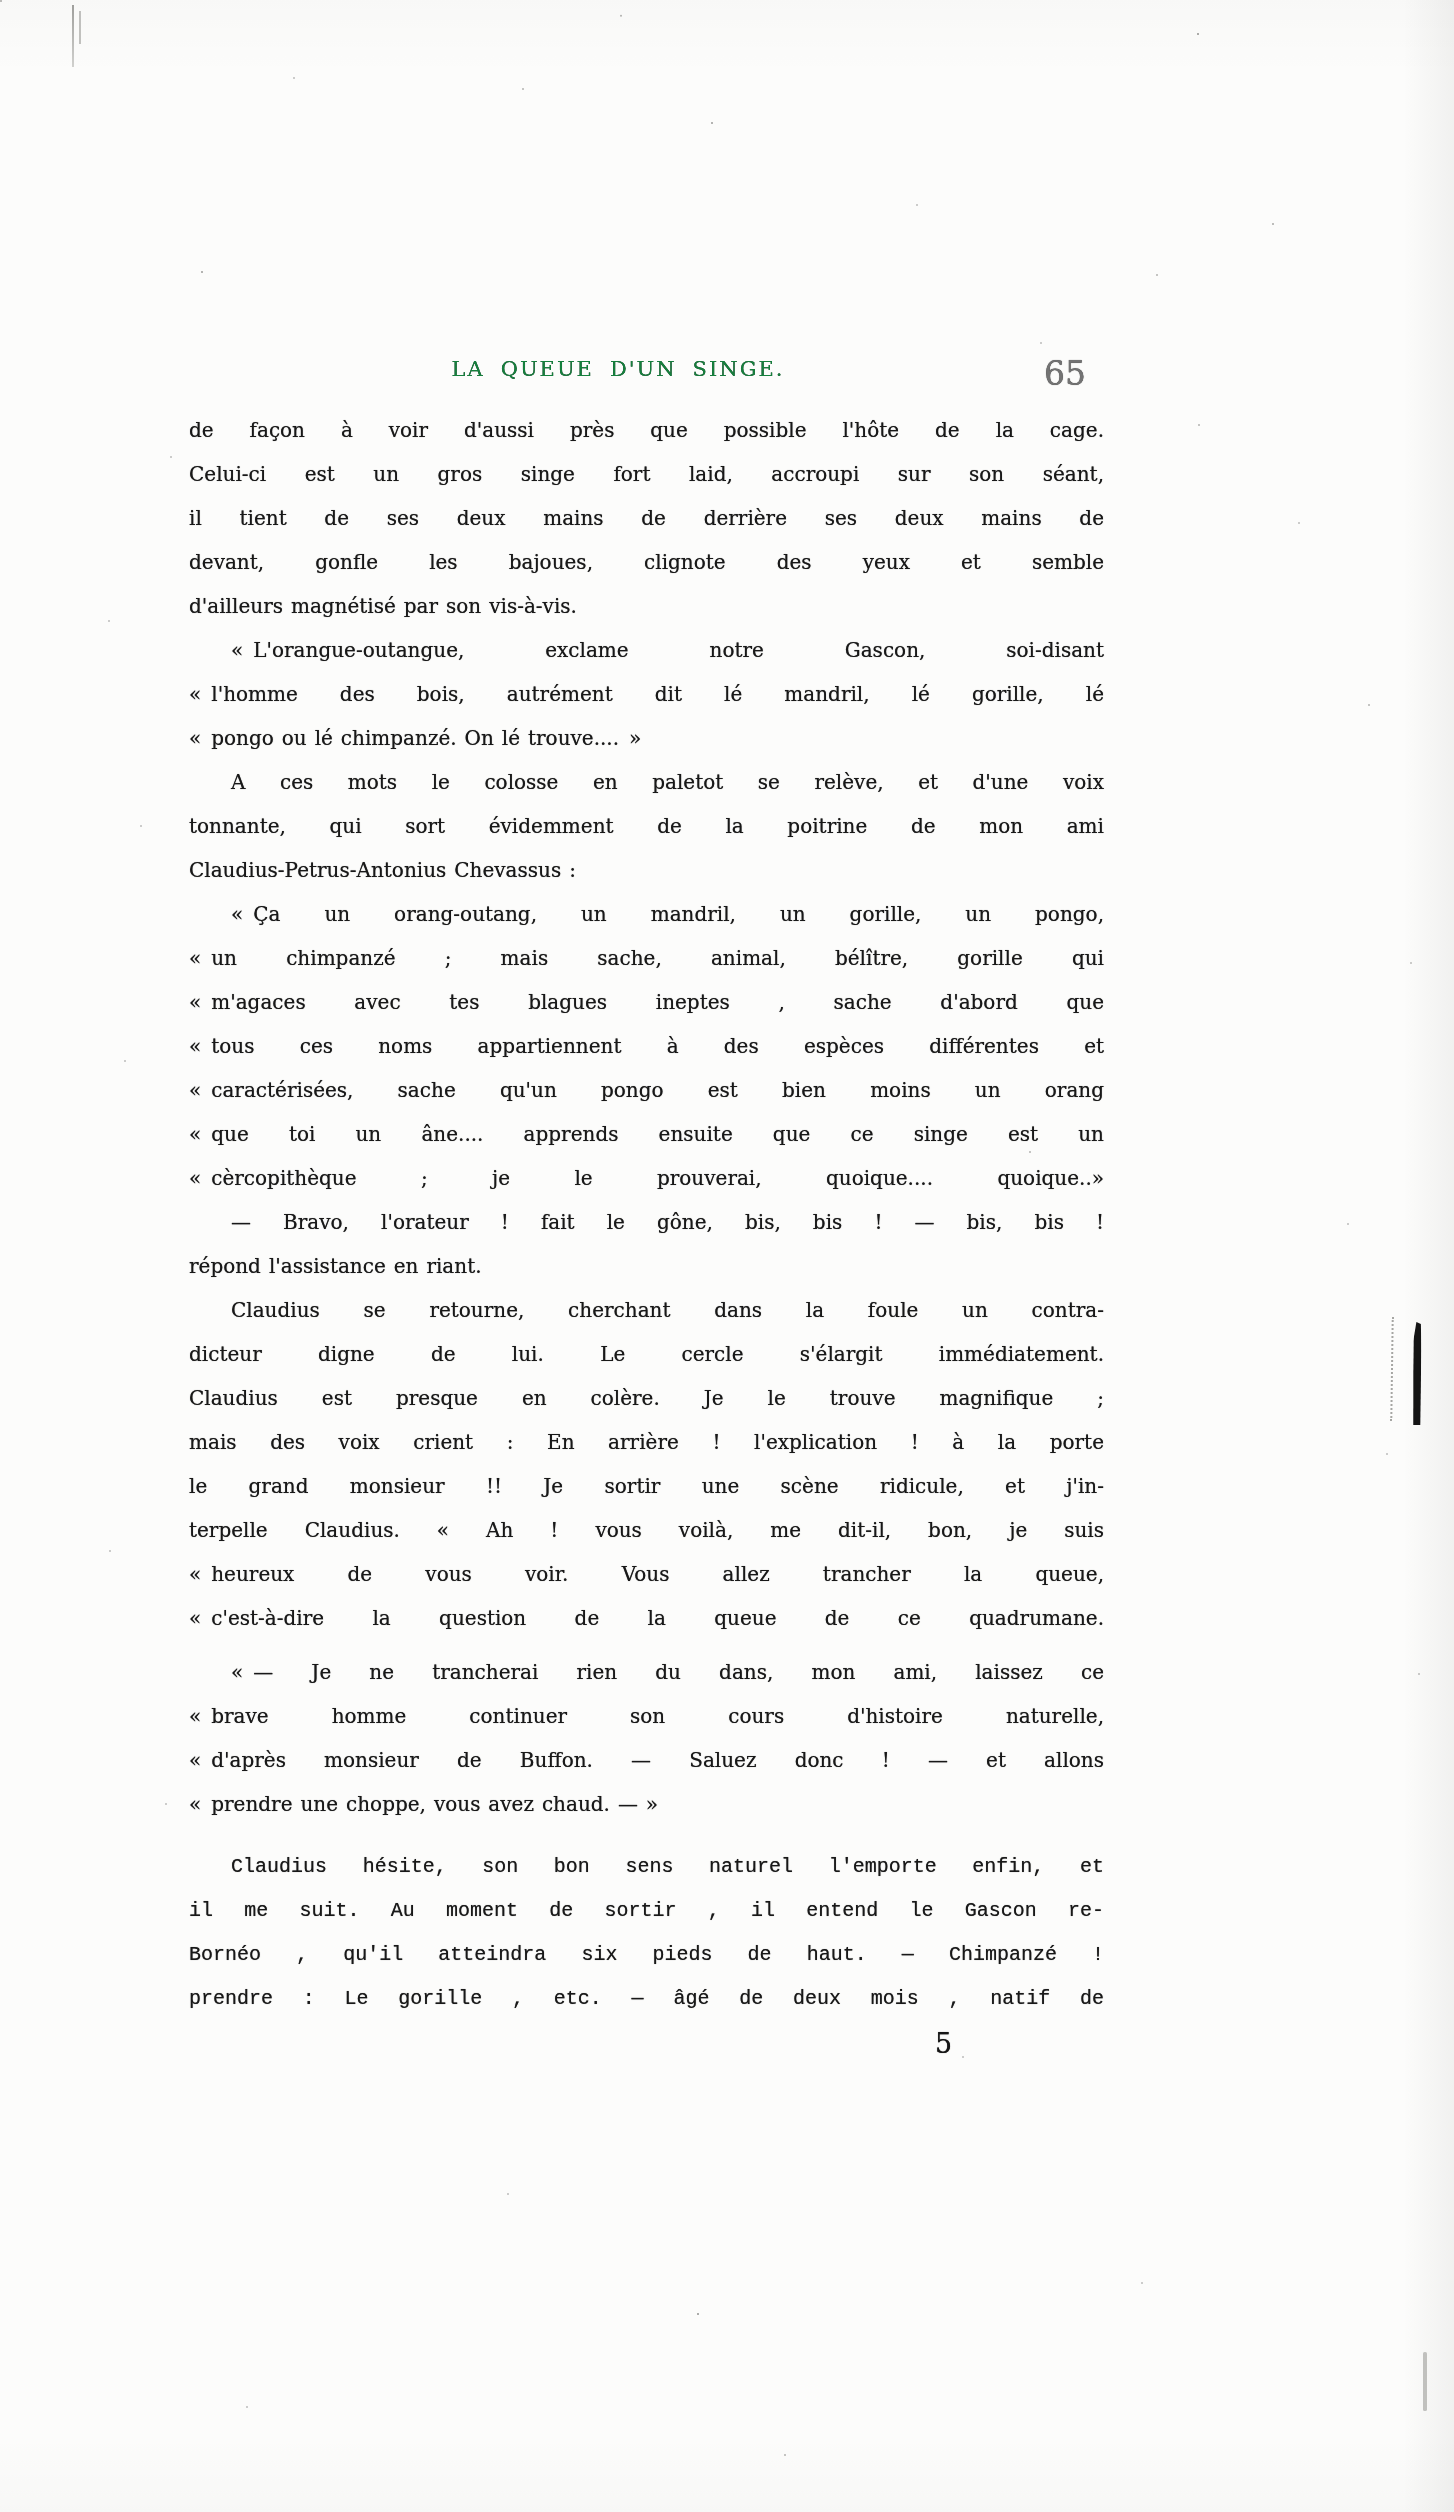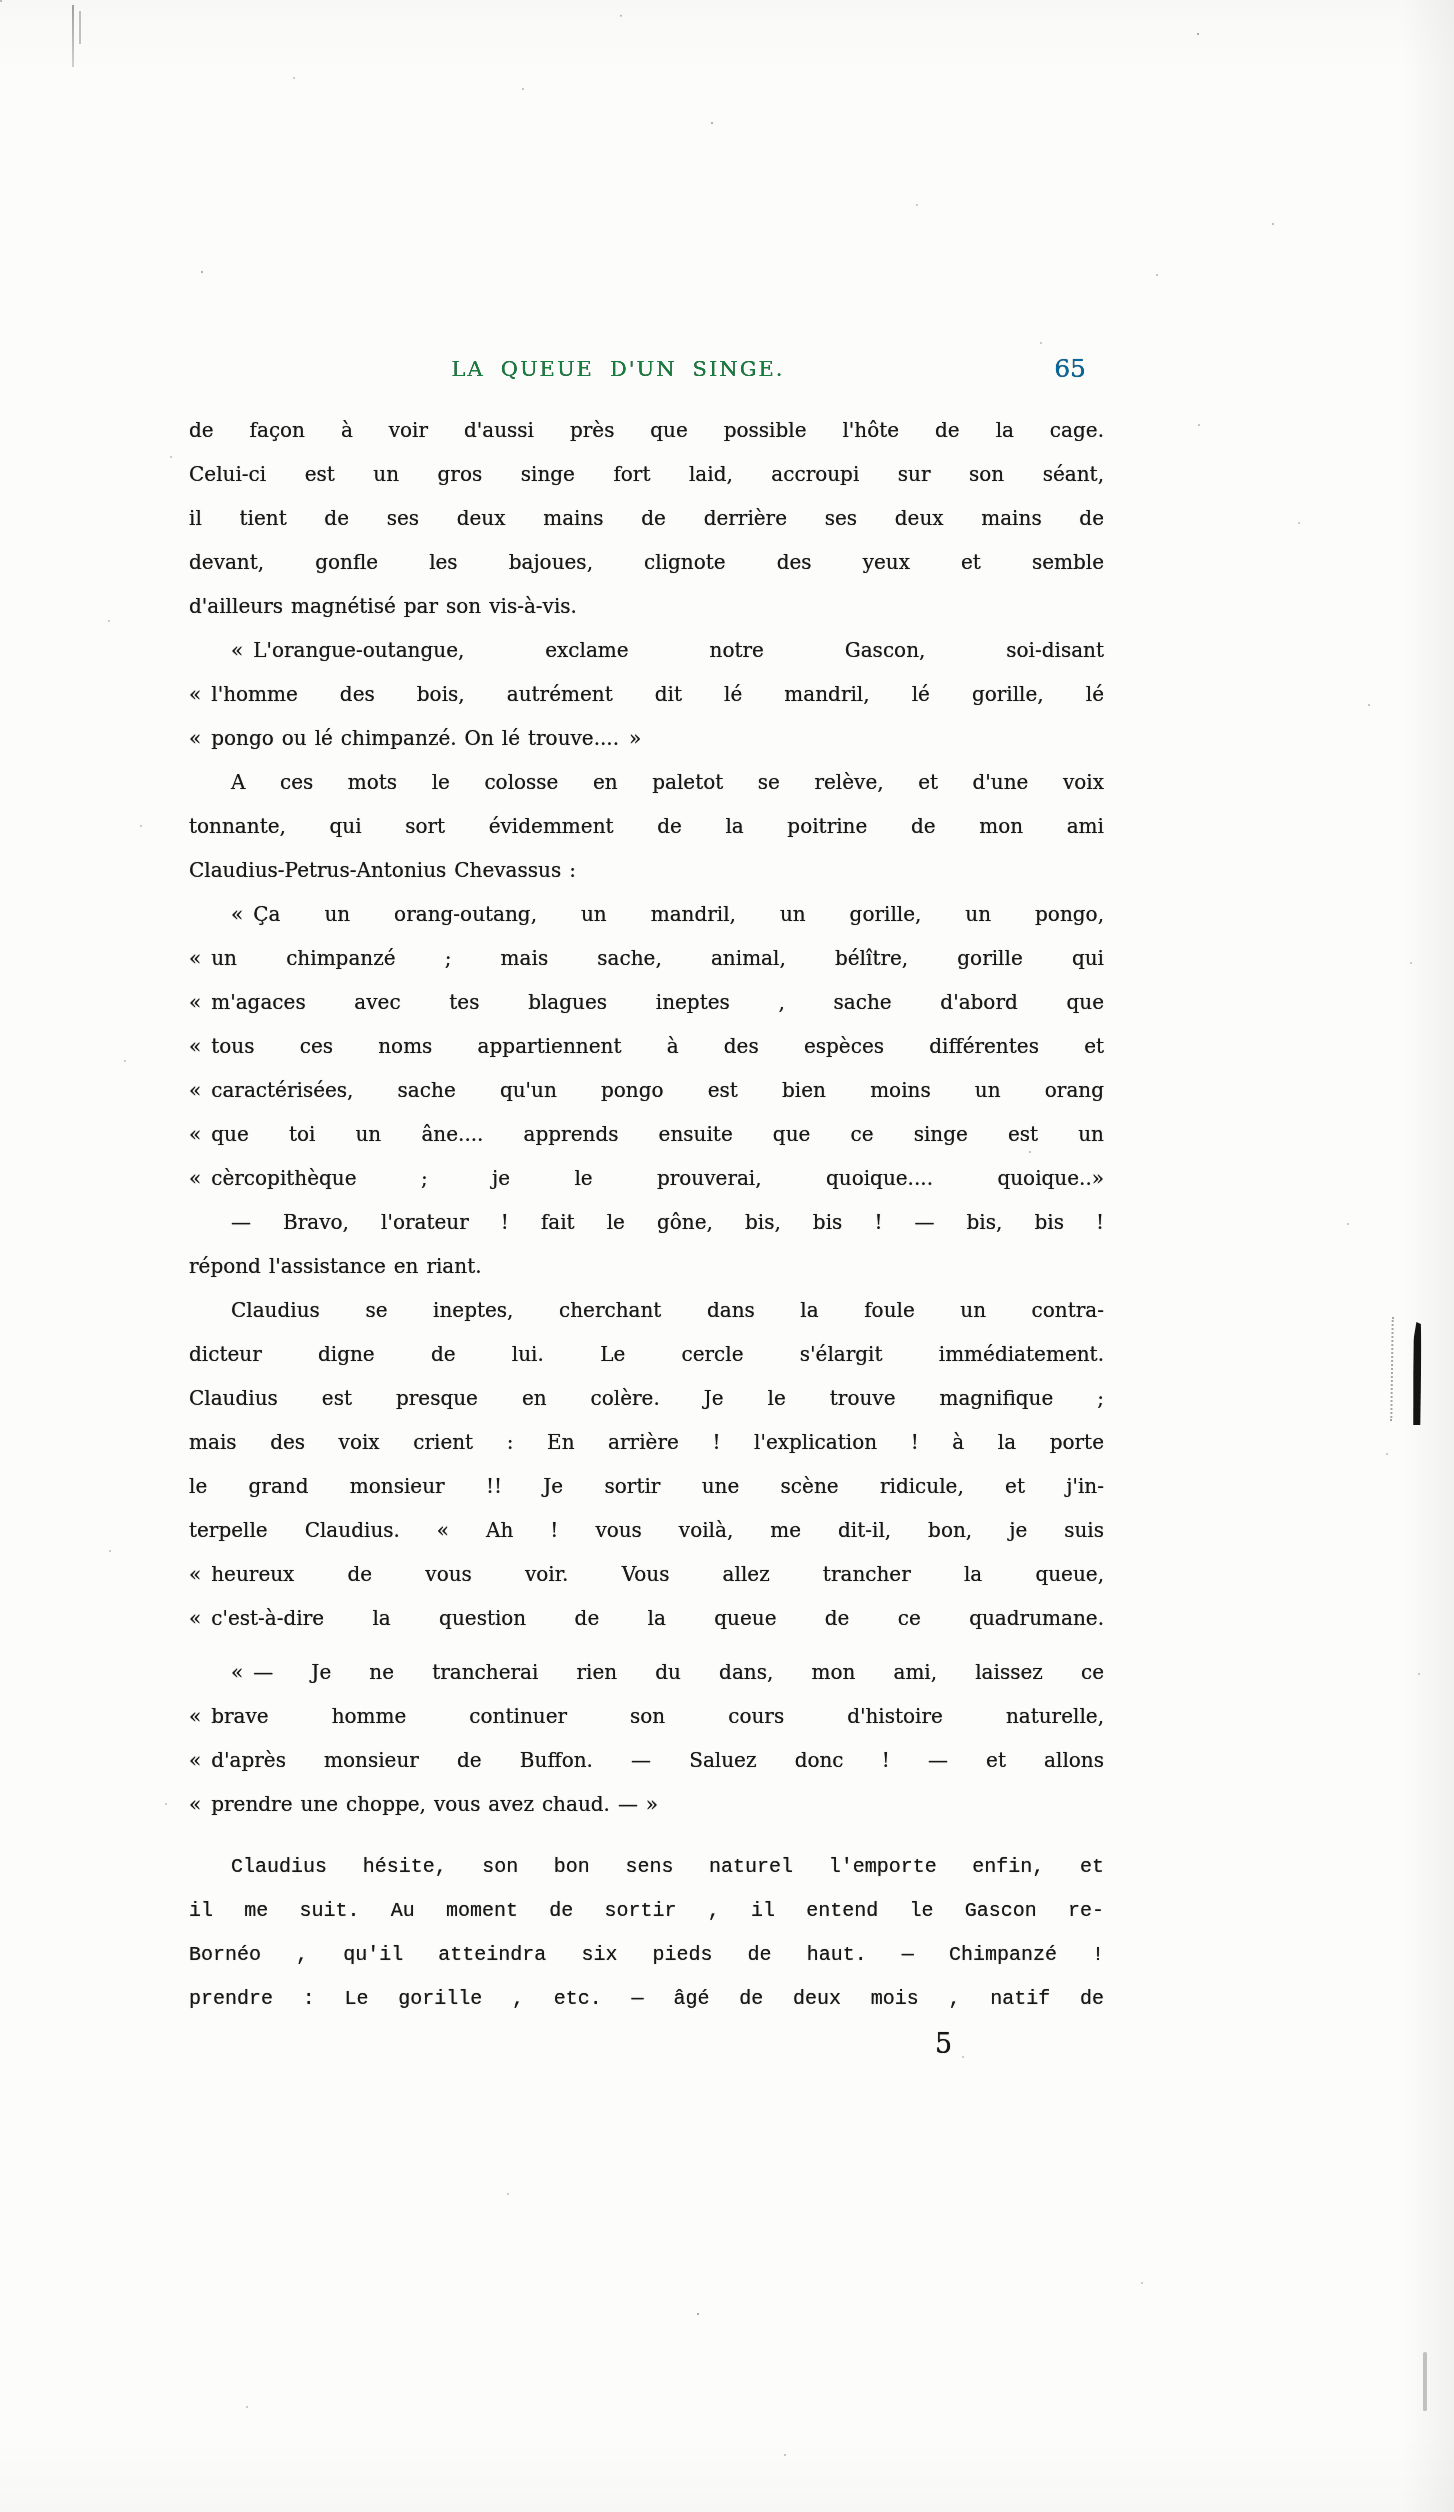--- a/index.html
+++ b/index.html
@@ -20,21 +20,21 @@
     position:absolute;left:189px;top:357px;width:915px;height:36px;
   }
   .head-title{
     position:absolute;left:0;right:57px;text-align:center;
     font-size:21px;letter-spacing:2px;word-spacing:7.3px;
     color:#15803d;text-shadow:0 0 0.6px #222;
     white-space:nowrap;
   }
   .head-page-number{
     position:absolute;right:18px;top:-3.3px;
-    font-size:25px;color:#0369a1;text-shadow:0 0 0.7px #222;
+    font-size:33px;color:#737373;text-shadow:0 0 0.7px #222;
   }
 
   
   .text-block{
     position:absolute;left:189px;top:408px;width:915px;
   }
   .paragraph{margin:0;}
   .para-7{margin-top:9.8px;}
   .para-8{margin-top:19.6px;font-family:Liberation Mono, monospace;}
   .line{
@@ -149,21 +149,21 @@
         <div class="line full">« tous ces noms appartiennent à des espèces différentes et</div>
         <div class="line full">« caractérisées, sache qu'un pongo est bien moins un orang</div>
         <div class="line full">« que toi un âne.... apprends ensuite que ce singe est un</div>
         <div class="line full">« cèrcopithèque ; je le prouverai, quoique.... quoique..»</div>
       </div>
       <div class="paragraph para-5">
         <div class="line indent full">— Bravo, l'orateur ! fait le gône, bis, bis ! — bis, bis !</div>
         <div class="line">répond l'assistance en riant.</div>
       </div>
       <div class="paragraph para-6">
-        <div class="line indent full">Claudius se ineptes, cherchant dans la foule un contra-</div>
+        <div class="line indent full">Claudius se retourne, cherchant dans la foule un contra-</div>
         <div class="line full">dicteur digne de lui. Le cercle s'élargit immédiatement.</div>
         <div class="line full">Claudius est presque en colère. Je le trouve magnifique ;</div>
         <div class="line full">mais des voix crient : En arrière ! l'explication ! à la porte</div>
         <div class="line full">le grand monsieur !! Je sortir une scène ridicule, et j'in-</div>
         <div class="line full">terpelle Claudius. « Ah ! vous voilà, me dit-il, bon, je suis</div>
         <div class="line full">« heureux de vous voir. Vous allez trancher la queue,</div>
         <div class="line full">« c'est-à-dire la question de la queue de ce quadrumane.</div>
       </div>
       <div class="paragraph para-7">
         <div class="line indent full">« — Je ne trancherai rien du dans, mon ami, laissez ce</div>

